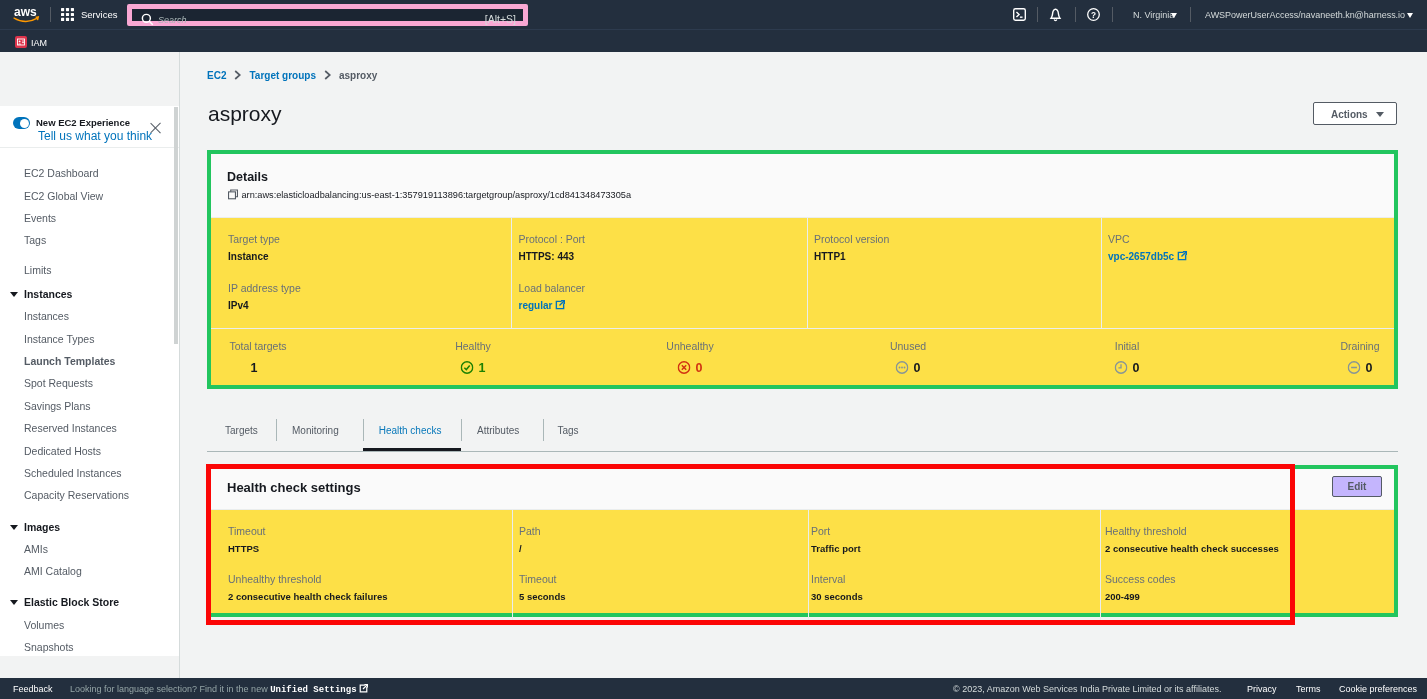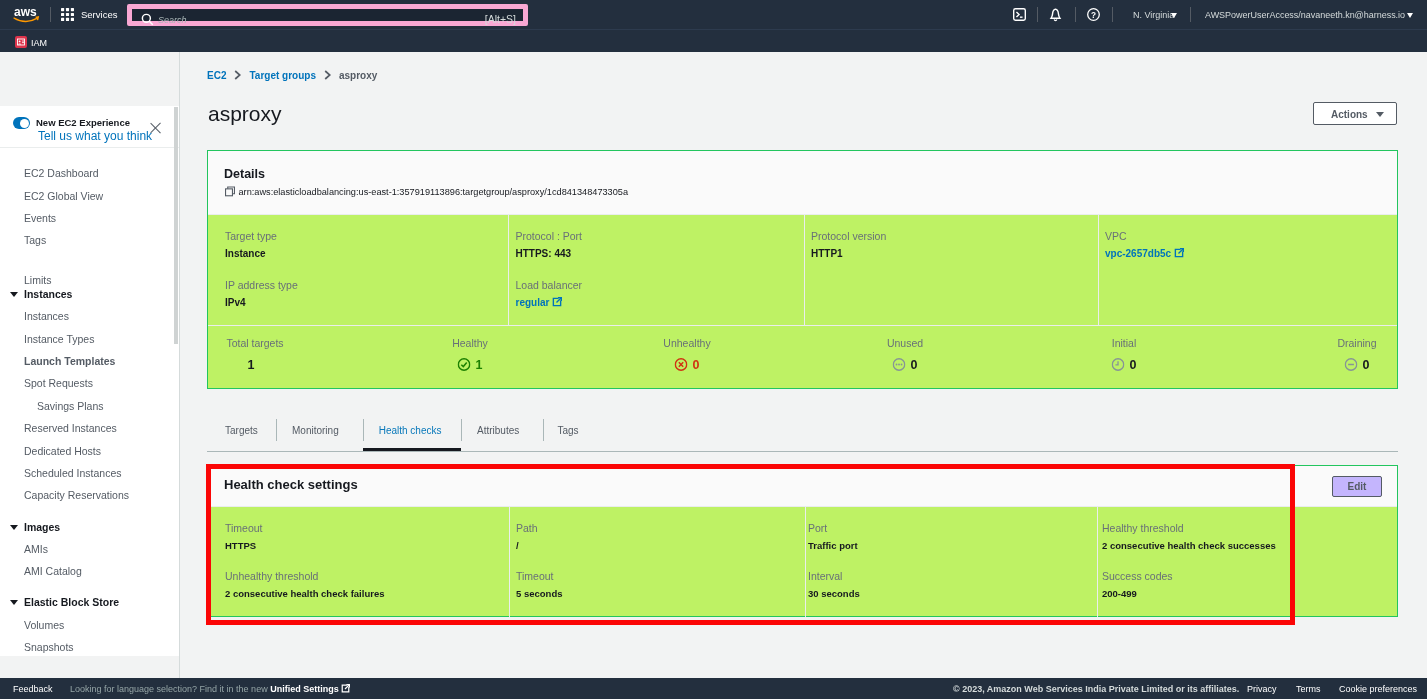--- a/index.html
+++ b/index.html
@@ -44,21 +44,21 @@
 #crumbs { position:absolute; left:207px; top:69px; font-size:10px; line-height:13px; font-weight:700; color:#687078; }
 #crumbs a { color:#0073bb; text-decoration:none; }
 #crumbs .cur { color:#545b64; }
 #crumbs svg path { stroke:#545b64; }
 #crumbs svg { margin:0 8px; vertical-align:-1px; }
 #h1 { position:absolute; left:208px; top:101px; font-size:21px; line-height:25px; color:#16191f; font-weight:400; }
 #actions { position:absolute; left:1313px; top:102px; width:84px; height:23px; background:#fff; border:1px solid #545b64; border-radius:2px; font-size:10px; font-weight:700; color:#545b64; }
 #actions .t { position:absolute; left:17px; top:6px; line-height:11px; }
 #actions .c { position:absolute; left:62px; top:9px; width:0; height:0; border-left:4px solid transparent; border-right:4px solid transparent; border-top:5.5px solid #545b64; }
 
-.card { position:absolute; background:#bef264; border:1px solid #22c55e; }
+.card { position:absolute; background:#fde047; border:4px solid #22c55e; }
 #details { left:207px; top:150px; width:1191px; height:239px; }
 #hcard { left:207px; top:465px; width:1191px; height:152px; }
 
 .lbl { position:absolute; font-size:10.5px; line-height:13px; color:#687078; white-space:nowrap; }
 .val { position:absolute; font-size:10px; line-height:12px; font-weight:700; color:#16191f; white-space:nowrap; }
 .val2 { position:absolute; font-size:9.5px; line-height:12px; font-weight:700; color:#16191f; white-space:nowrap; }
 .link { color:#0073bb !important; text-decoration:none; }
 .vdiv { position:absolute; width:1px; background:#eaeded; }
 .hdiv { position:absolute; left:0; width:100%; height:1px; background:#eaeded; }
 
@@ -153,28 +153,28 @@
       </div>
     <div class="t1">New EC2 Experience</div>
     <div class="t2">Tell us what you think</div>
     <div id="sb-close"></div>
   </div>
   <div class="nav" id="nav">
       <div class="it" style="top:61.1px;">EC2 Dashboard</div>
       <div class="it" style="top:83.5px;">EC2 Global View</div>
       <div class="it" style="top:105.9px;">Events</div>
       <div class="it" style="top:128.3px;">Tags</div>
-      <div class="it" style="top:168px;">Limits</div>
+      <div class="it" style="top:158px;">Limits</div>
       <div class="tri" style="top:185.8px;"></div>
       <div class="hd" style="top:181.8px;">Instances</div>
       <div class="it" style="top:204.2px;">Instances</div>
       <div class="it" style="top:226.6px;">Instance Types</div>
       <div class="it" style="top:249.0px;font-weight:bold;">Launch Templates</div>
       <div class="it" style="top:271.4px;">Spot Requests</div>
-      <div class="it" style="top:293.8px;margin-left:13px;">Savings Plans</div>
+      <div class="it" style="top:293.8px;">Savings Plans</div>
       <div class="it" style="top:316.2px;">Reserved Instances</div>
       <div class="it" style="top:338.6px;">Dedicated Hosts</div>
       <div class="it" style="top:361.0px;">Scheduled Instances</div>
       <div class="it" style="top:383.4px;">Capacity Reservations</div>
       <div class="tri" style="top:418.5px;"></div>
       <div class="hd" style="top:414.5px;">Images</div>
       <div class="it" style="top:436.9px;">AMIs</div>
       <div class="it" style="top:459.3px;">AMI Catalog</div>
       <div class="tri" style="top:494.4px;"></div>
       <div class="hd" style="top:490.4px;">Elastic Block Store</div>
@@ -306,24 +306,24 @@
   <div class="val2" style="left:894px;top:74px;">2 consecutive health check successes</div>
   <div class="lbl" style="left:894px;top:103.5px;">Success codes</div>
   <div class="val2" style="left:894px;top:122px;">200-499</div>
 </div>
 
 <div id="redbox"></div>
 <div id="editbtn">Edit</div>
 
 <div id="footer">
   <div class="f" style="left:13px;color:#fff;">Feedback</div>
-  <div class="f" style="left:70px;color:#95a5a6;">Looking for language selection? Find it in the new <b style="color:#fff;">Unified Settings</b>
+  <div class="f" style="left:70px;color:#95a5a6;">Looking for language selection? Find it in the new <b style="color:#fff;font-family:Liberation Mono, monospace;">Unified Settings</b>
     <svg width="9" height="9" viewBox="0 0 11 11" style="vertical-align:-1px;">
         <path d="M7.2 1.5 L1.5 1.5 L1.5 9.5 L9.5 9.5 L9.5 3.8" fill="none" stroke="#fff" stroke-width="1.5"></path>
         <path d="M4.9 6.1 L10.2 0.8" stroke="#fff" stroke-width="1.5"></path>
         <path d="M6.6 0.75 L10.25 0.75 L10.25 4.4" fill="none" stroke="#fff" stroke-width="1.5"></path>
       </svg>
   </div>
-  <div class="f" style="left:953px;color:#d5dbdb;font-weight:bold;">© 2023, Amazon Web Services India Private Limited or its affiliates.</div>
+  <div class="f" style="left:953px;color:#d5dbdb;">© 2023, Amazon Web Services India Private Limited or its affiliates.</div>
   <div class="f" style="left:1247px;color:#fff;">Privacy</div>
   <div class="f" style="left:1296px;color:#fff;">Terms</div>
   <div class="f" style="left:1339px;color:#fff;">Cookie preferences</div>
 </div>
 
 </body></html>

